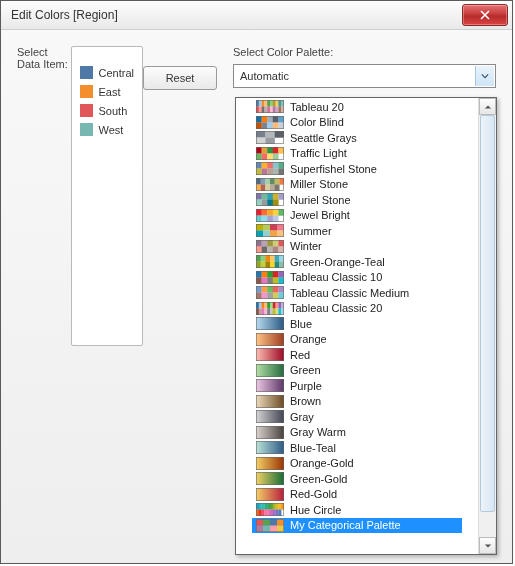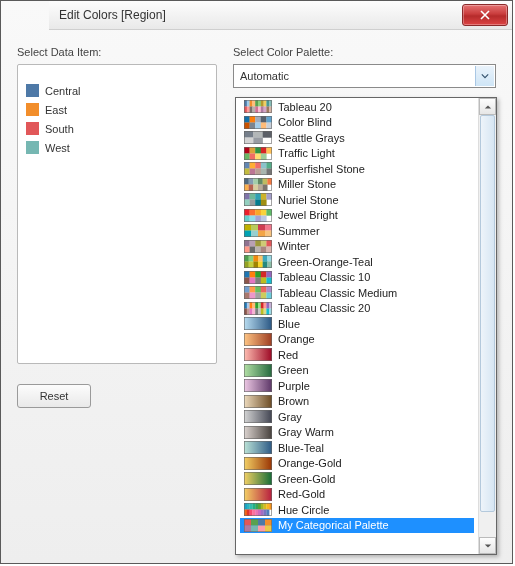--- a/index.html
+++ b/index.html
@@ -22,21 +22,20 @@
   }
   .titlebar {
     height: 28px;
     background: linear-gradient(#fdfdfd, #e9e9e9);
     border-bottom: 1px solid #cfcfcf;
     display: flex;
     align-items: center;
     padding: 0 4px 0 10px;
     color: #333;
     font-size: 12px;
-    margin-left: 48px;
   }
   .title-text { flex: 1; }
   .close-btn {
     width: 44px; height: 20px;
     background: linear-gradient(#e57373, #c93c3c 45%, #b52b2b 55%, #d44);
     border: 1px solid #8a2a2a;
     border-radius: 3px;
     color: #fff;
     display: flex; align-items: center; justify-content: center;
     font-size: 10px;
@@ -45,21 +44,21 @@
   .close-btn svg { width: 10px; height: 10px; }
   .content {
     position: relative;
     padding: 16px 16px 16px 16px;
     display: flex;
     gap: 16px;
   }
   .panel-left {
     width: 200px;
     display: flex;
-    flex-direction: column;
+    flex-direction: row;
   }
   .panel-right {
     flex: 1;
     display: flex;
     flex-direction: column;
   }
   .section-label {
     color: #444;
     margin-bottom: 6px;
     font-size: 11px;
@@ -125,21 +124,21 @@
     border: 1px solid #666;
     background: #fff;
     box-shadow: 2px 2px 4px rgba(0,0,0,0.25);
     box-sizing: border-box;
     display: flex;
     z-index: 10;
   }
   .dropdown-scroll {
     flex: 1;
     overflow: hidden;
-    padding: 1px 4px;
+    padding: 1px 16px;
   }
   .dropdown-scrollbar {
     width: 17px;
     background: #f0f0f0;
     border-left: 1px solid #ddd;
     position: relative;
     display: flex;
     flex-direction: column;
   }
   .sb-btn {

